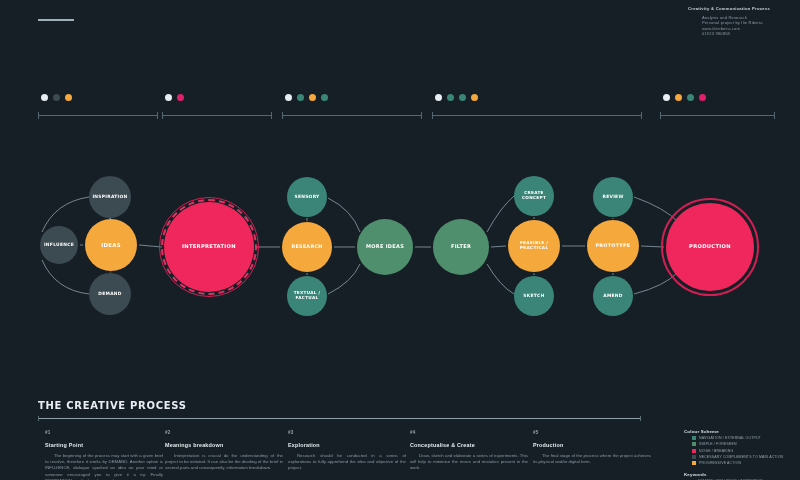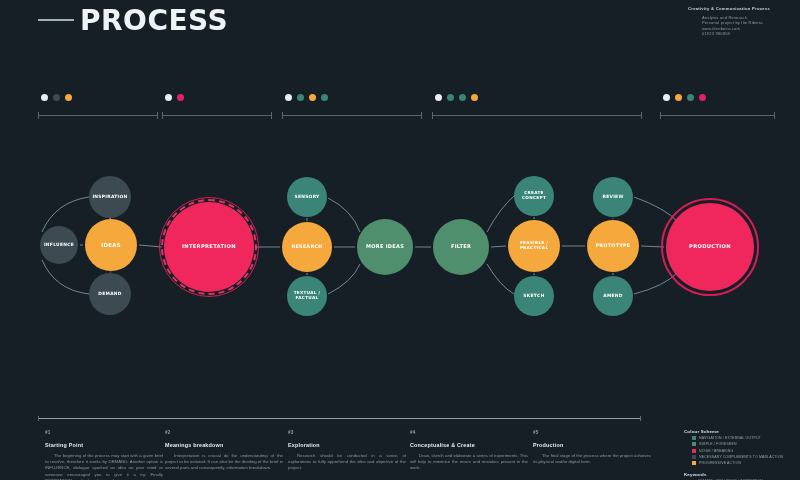--- a/index.html
+++ b/index.html
@@ -87,21 +87,20 @@
   .lg-tx { font-size: 3.5px; color: #93a1aa; letter-spacing: .15px; white-space: nowrap; }
   .kw-h { font-size: 4.4px; font-weight: bold; color: #d6e0e6; margin-top: 7px; letter-spacing: .2px; }
   .kw-tx { font-size: 3.6px; color: #8b99a3; line-height: 5px; padding-left: 14px; margin-top: 2px; }
 </style>
 </head>
 <body>
 
 <div id="page">
 
   <div class="hdr-rule"></div>
-  <div class="hdr-title">PROCESS</div>
   <div class="hdr-meta">
     <div class="m-title">Creativity &amp; Communication Process</div>
     <div id="meta-lines">
         <div class="m-line">Analysis and Research</div>
         <div class="m-line">Personal project by Ilie Ribeira</div>
         <div class="m-line">www.ilieribeira.com</div>
         <div class="m-line">01923 980858</div>
       </div>
   </div>
 
@@ -230,20 +229,21 @@
       </div>
       <div class="node" style="left: 587px; top: 60px; width: 52px; height: 52px; background: rgb(245, 168, 60); font-size: 4.8px;">
         <span style="white-space: pre-line;">PROTOTYPE</span>
       </div>
       <div class="ring-solid" style="left: 661px; top: 38px; width: 98px; height: 98px; border-width: 2px;"></div>
       <div class="node" style="left: 666px; top: 43px; width: 88px; height: 88px; background: rgb(240, 39, 92); font-size: 5.2px;">
         <span style="white-space: pre-line;">PRODUCTION</span>
       </div>
     </div>
 
+  <div class="foot-title">THE CREATIVE PROCESS</div>
   <div class="foot-rule"></div>
   <div id="foot-cols">
       <div class="col" style="left: 45px;">
         <div class="num">#1</div>
     <div class="ct">Starting Point</div>
     <div class="cb">The beginning of the process may start with a given brief to resolve, therefore it works by DEMAND. Another option is INFLUENCE, dialogue sparked an idea on your mind or someone encouraged you to give it a try. Finally INSPIRATION can be found everywhere.</div>
       </div>
       <div class="col" style="left: 165px;">
         <div class="num">#2</div>
     <div class="ct">Meanings breakdown</div>

